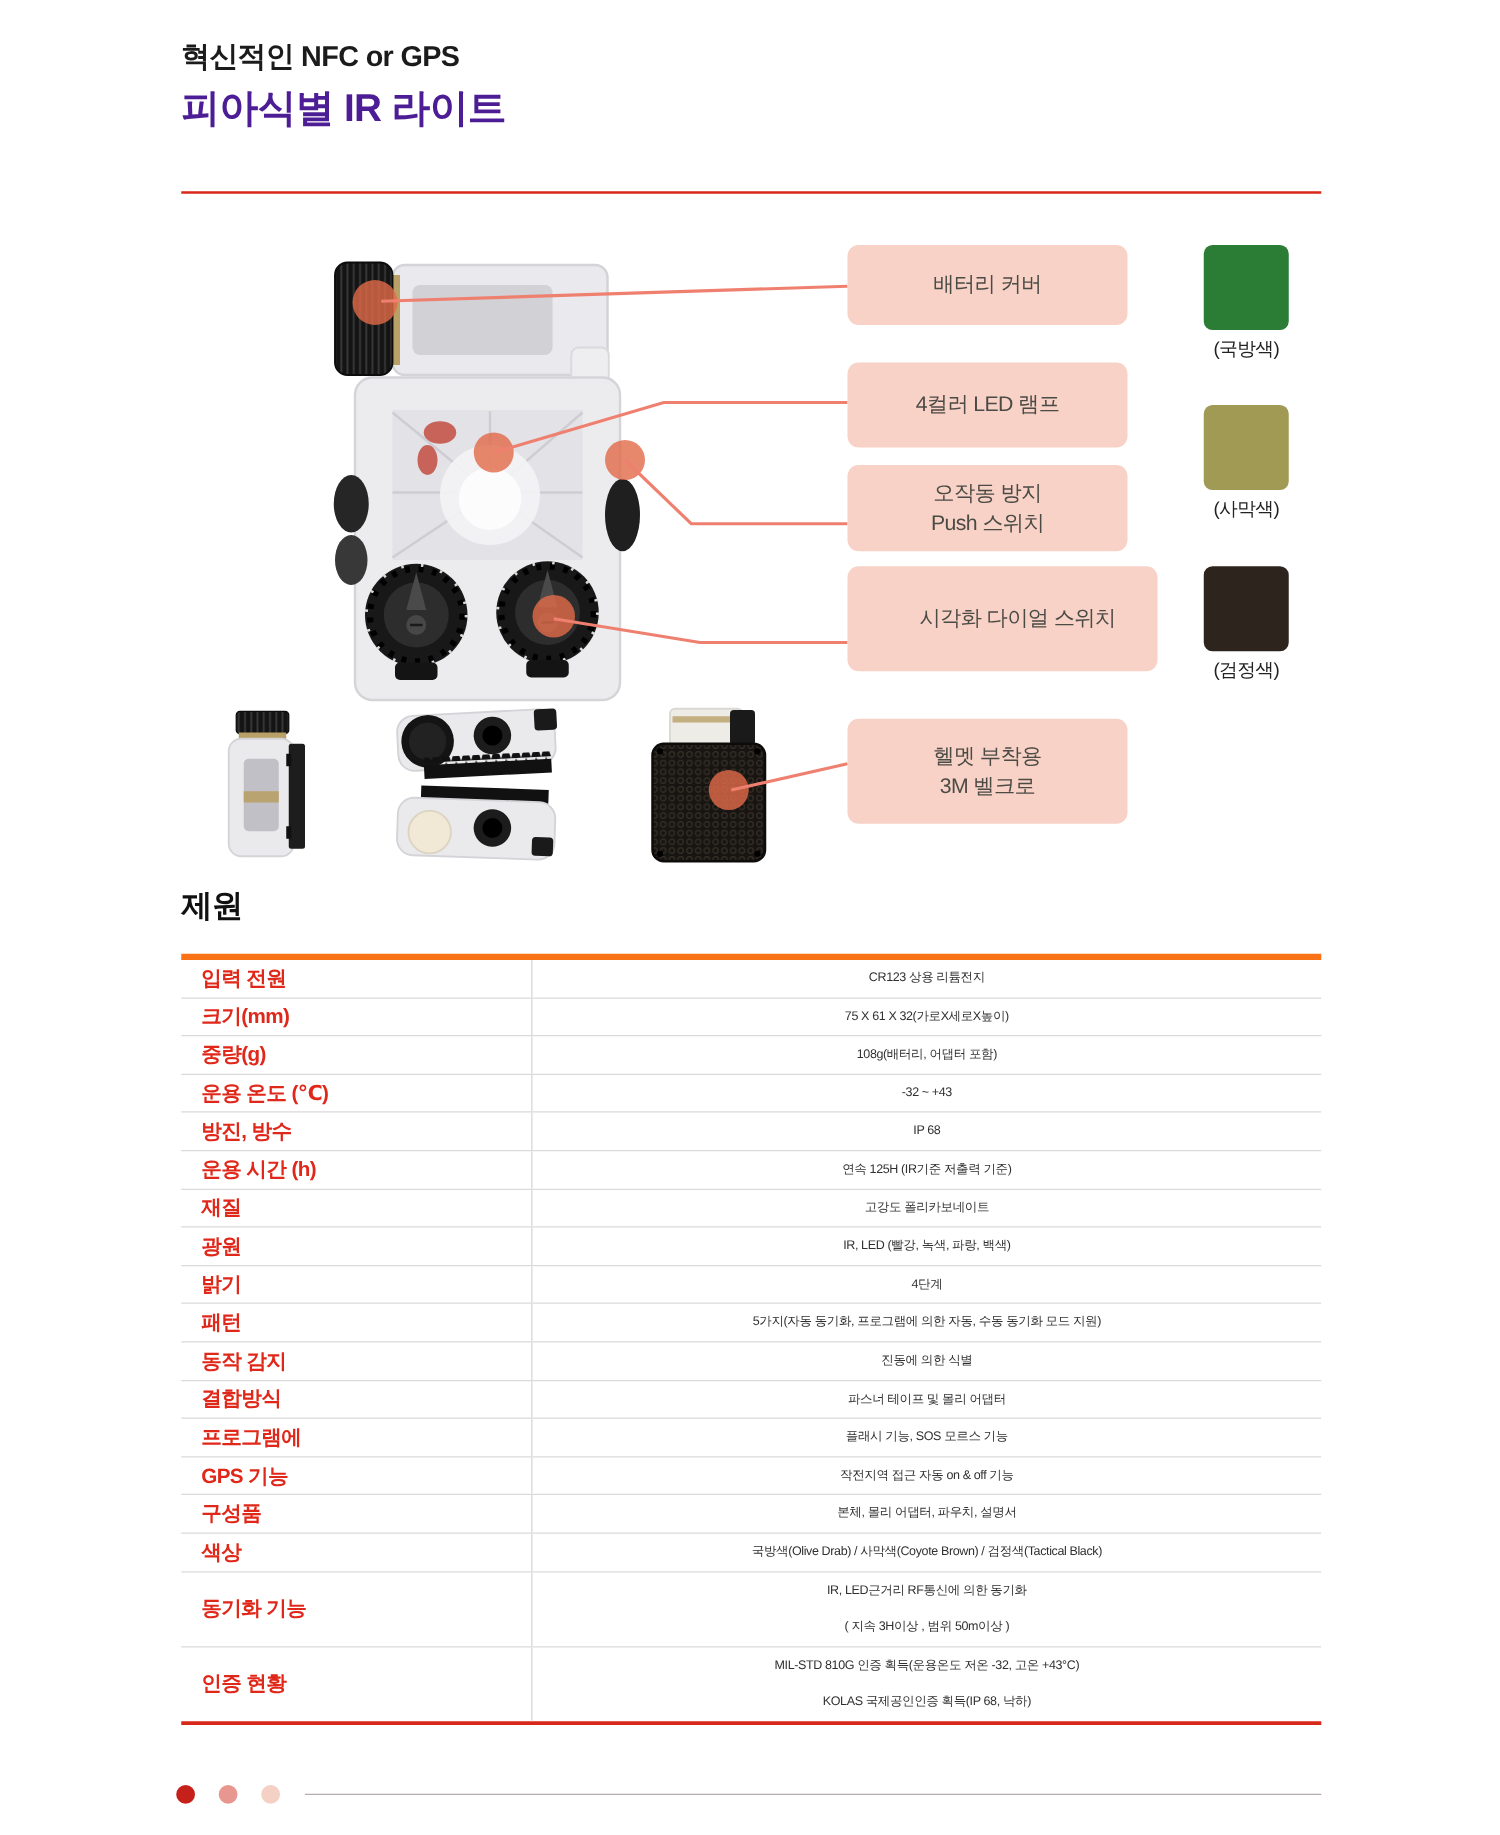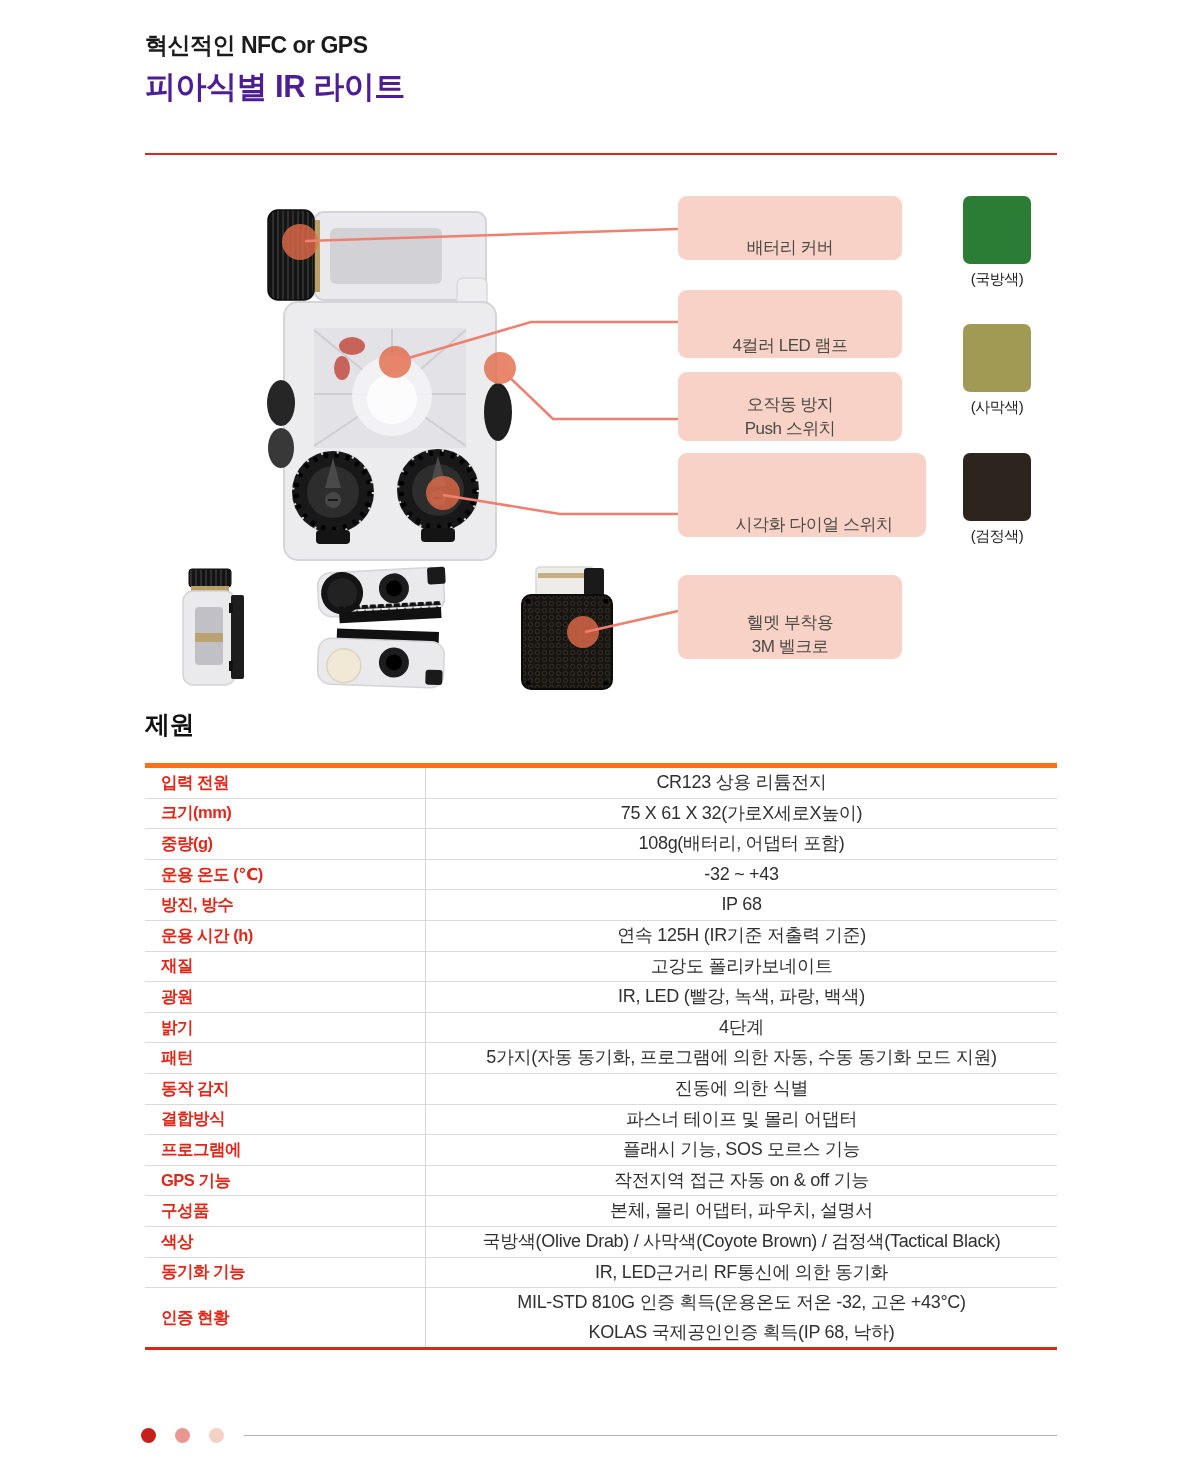--- a/index.html
+++ b/index.html
@@ -10,21 +10,21 @@
   }
   .abs{position:absolute;}
   
   .subtitle{left:145px;top:30px;font-size:23px;font-weight:bold;color:#1b1b1b;letter-spacing:-0.5px;}
   .title{left:145px;top:66px;font-size:31px;font-weight:bold;color:#4c1d95;letter-spacing:-0.5px;}
   .head-rule{left:145px;top:153px;width:912px;height:2px;background:#d8281a;}
   
   .fig-svg{left:145px;top:175px;}
   .callout{
     left:678px;width:224px;background:#f8d2c6;border-radius:9px;
-    display:flex;flex-direction:column;align-items:center;justify-content:flex-end;
+    display:flex;flex-direction:column;align-items:center;justify-content:center;
     color:#4b4b46;font-size:17px;font-weight:500;letter-spacing:-0.5px;line-height:24px;
     text-align:center;
   }
   .co1{top:196px;height:64px;}
   .co2{top:290px;height:68px;}
   .co3{top:372px;height:69px;}
   .co4{top:453px;height:84px;padding-left:24px;}
   .co5{top:575px;height:84px;}
   .co-line{display:block;}
   .swatch{left:963px;width:68px;height:68px;border-radius:7px;}
@@ -42,21 +42,21 @@
     border-top:5px solid #f97316;border-bottom:3px solid #d8281a;
   }
   .srow{display:flex;border-bottom:1px solid #dadada;}
   .srow:last-child{border-bottom:none;}
   .slabel{
     width:264px;padding-left:16px;border-right:1px solid #d6d6d6;
     display:flex;align-items:center;
     color:#e0281a;font-size:16.5px;font-weight:bold;letter-spacing:-0.5px;
   }
   .svalue{flex:1;display:flex;flex-direction:column;justify-content:center;}
-  .sline{height:29.6px;line-height:29.6px;text-align:center;color:#303030;font-size:18px;letter-spacing:-0.3px;}
+  .sline{height:29.6px;line-height:29.6px;text-align:center;color:#303030;font-size:10px;letter-spacing:-0.3px;}
   
   .pager-dot{top:1428px;width:15px;height:15px;border-radius:50%;}
   .pd1{left:141px;}
   .pd2{left:175px;}
   .pd3{left:209px;}
   .foot-rule{left:244px;top:1435px;width:813px;height:1px;background:#b5adad;}
 </style>
 </head>
 <body>
 
@@ -319,20 +319,21 @@
     <div class="srow">
       <div class="slabel">색상</div>
       <div class="svalue">
         <div class="sline">국방색(Olive Drab) / 사막색(Coyote Brown) / 검정색(Tactical Black)</div>
       </div>
     </div>
     <div class="srow">
       <div class="slabel">동기화 기능</div>
       <div class="svalue">
         <div class="sline">IR, LED근거리 RF통신에 의한 동기화</div>
+        <div class="sline">( 지속 3H이상 , 범위 50m이상 )</div>
       </div>
     </div>
     <div class="srow">
       <div class="slabel">인증 현황</div>
       <div class="svalue">
         <div class="sline">MIL-STD 810G 인증 획득(운용온도 저온 -32, 고온 +43°C)</div>
         <div class="sline">KOLAS 국제공인인증 획득(IP 68, 낙하)</div>
       </div>
     </div>
   </div>

